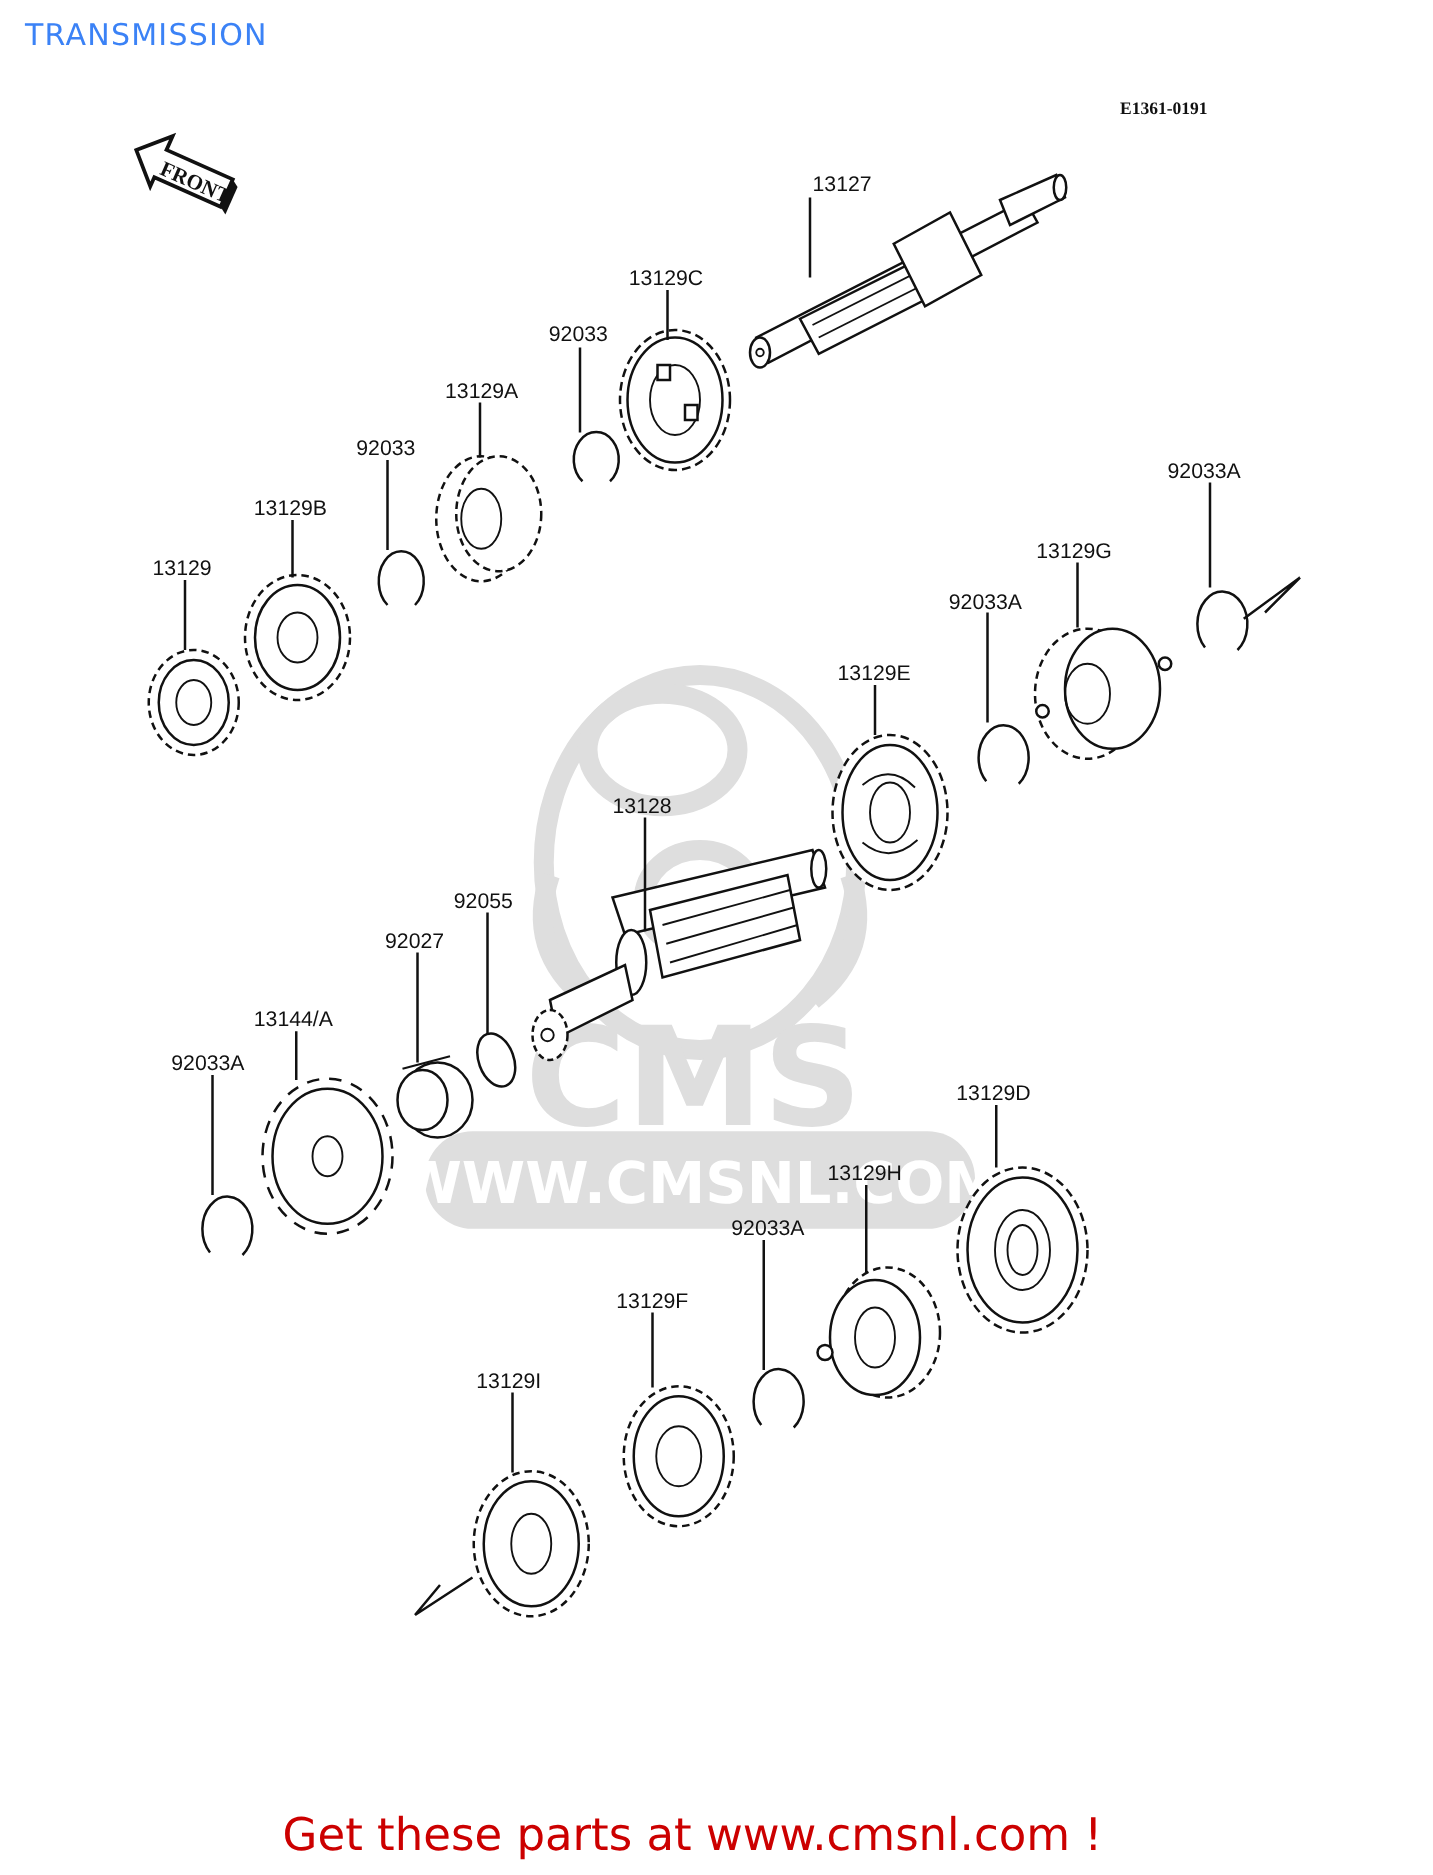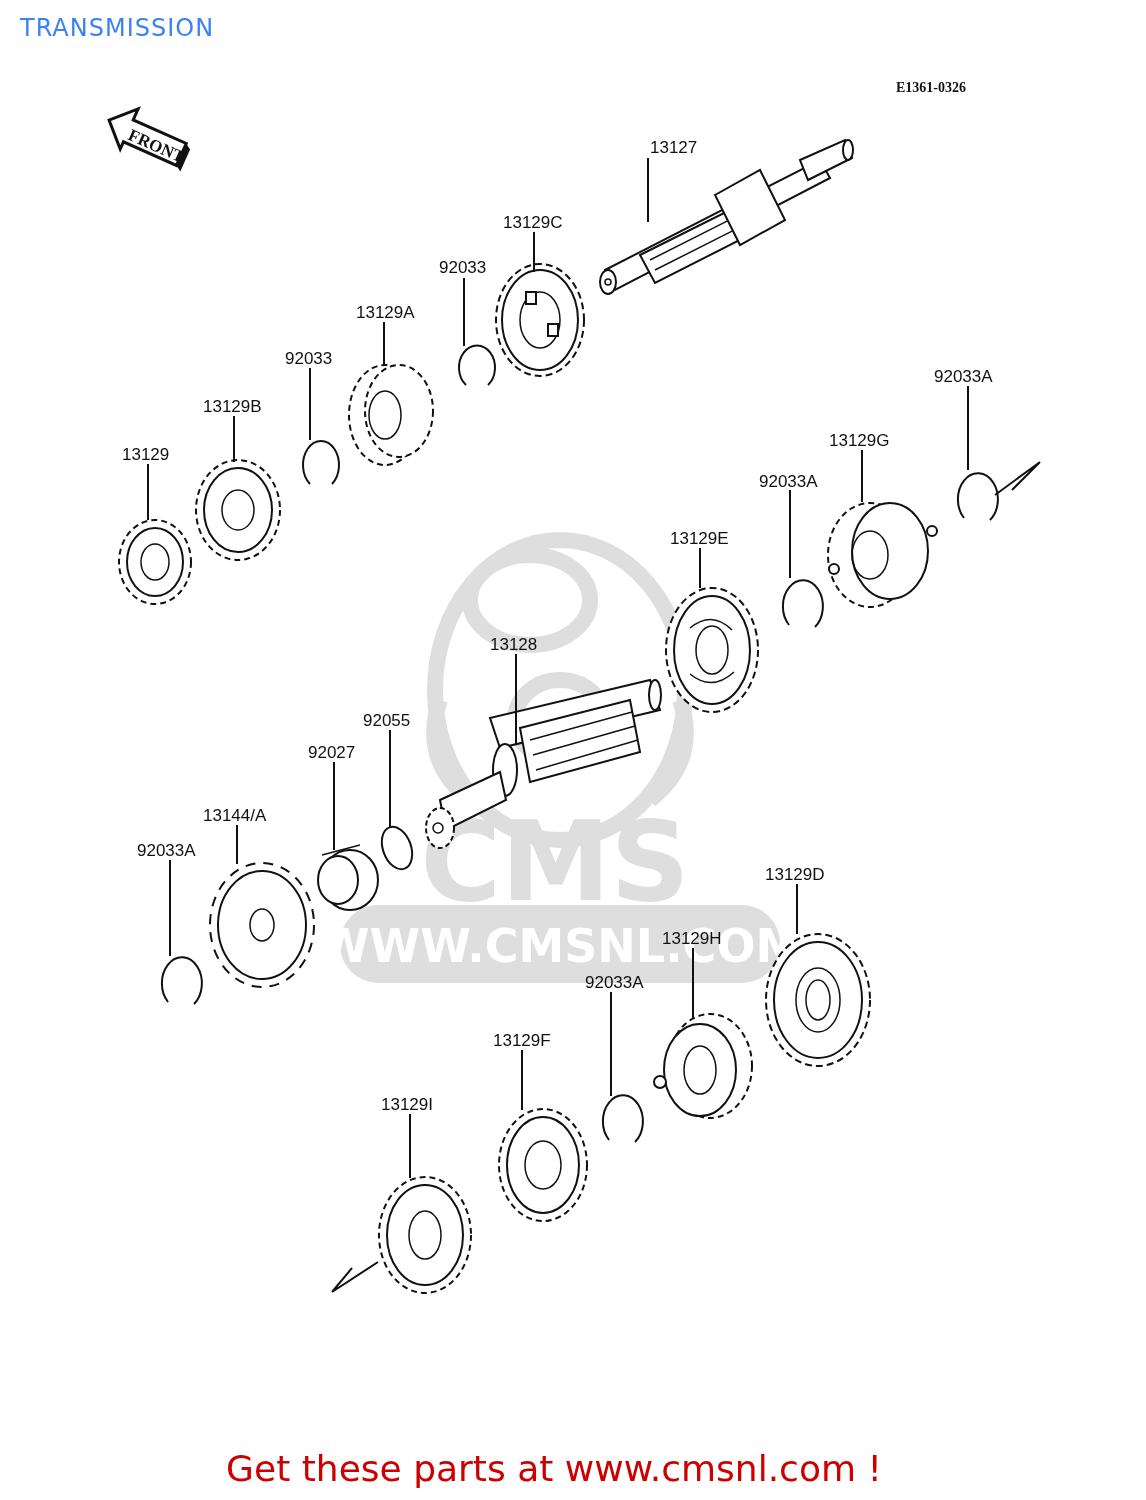--- a/index.html
+++ b/index.html
@@ -13,21 +13,21 @@
   .wm-stroke { fill:none; stroke:#dedede; stroke-width:16; }
   .wm-text { font-family:"DejaVu Sans", sans-serif; font-weight:bold; fill:#ffffff; }
   .ln { stroke:#111; stroke-width:2; fill:none; }
   .part { stroke:#111; stroke-width:2; fill:#fff; }
   .thin { stroke:#111; stroke-width:1.5; fill:none; }
 </style>
 </head>
 <body>
 
 <div class="page-title">TRANSMISSION</div>
-<div class="ref-code">E1361-0326</div>
+<div class="ref-code">E1361-0191</div>
 
 <svg class="diagram" viewBox="0 0 1146 1500" xmlns="http://www.w3.org/2000/svg">
   <defs>
 
     <g id="gear-small">
       <circle r="34" class="part"></circle>
     </g>
   </defs>
 
   <g>

